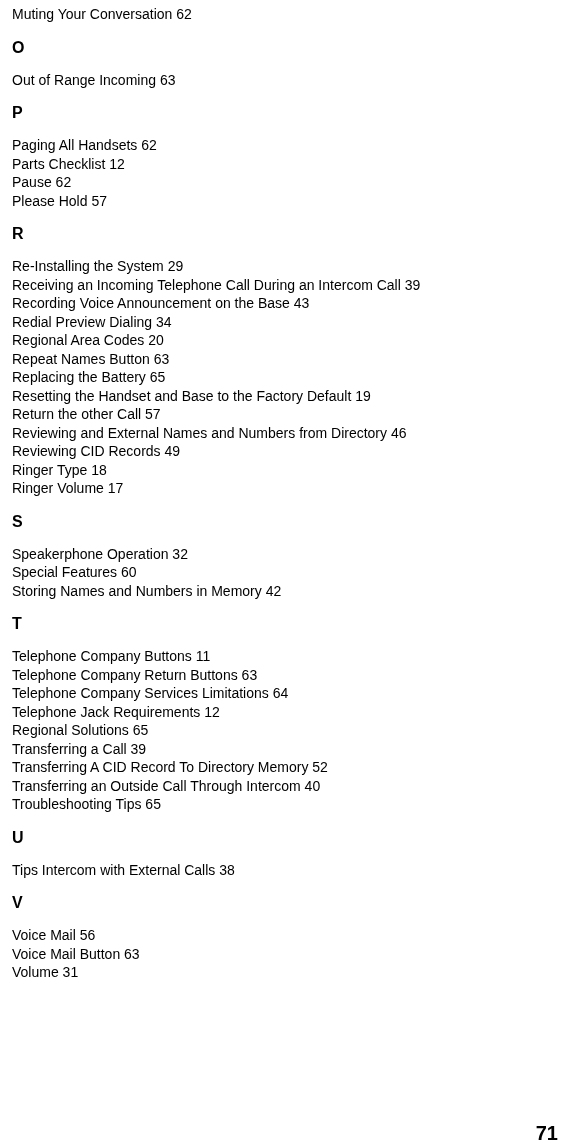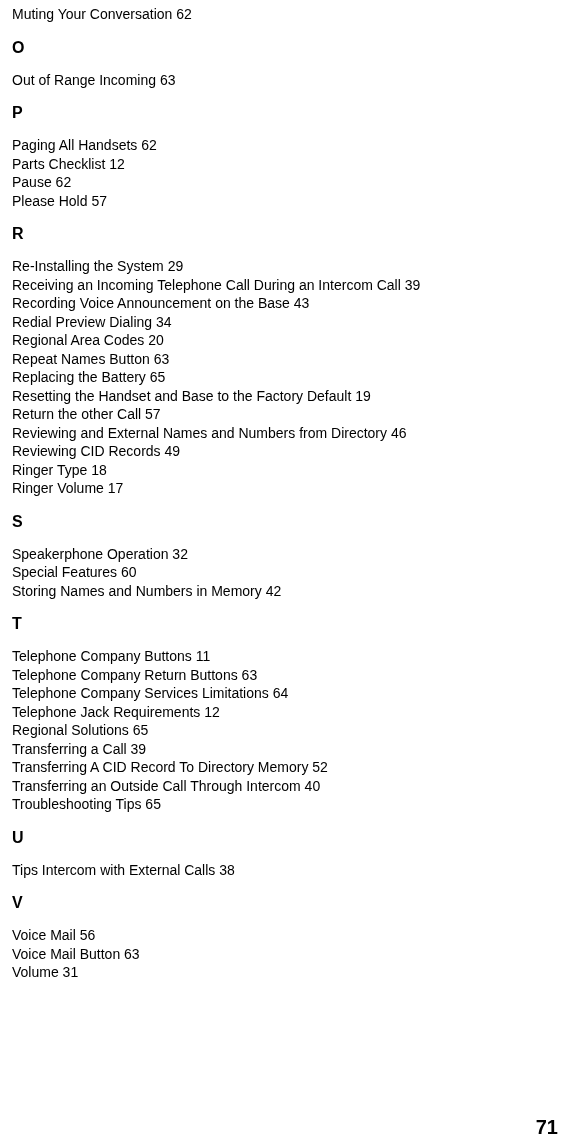--- a/index.html
+++ b/index.html
@@ -28,21 +28,21 @@
     font-weight: bold;
     font-size: 16px;
     margin: 14px 0 14px 0;
   }
   .group {
     margin-bottom: 0;
   }
   .page-number {
     position: absolute;
     right: 6px;
-    bottom: 6px;
+    bottom: 0;
     font-weight: bold;
     font-size: 20px;
     margin-left: 8px;
   }
 </style>
 </head>
 <body>
 
 <div class="page" id="page-root">
     <div class="group">

